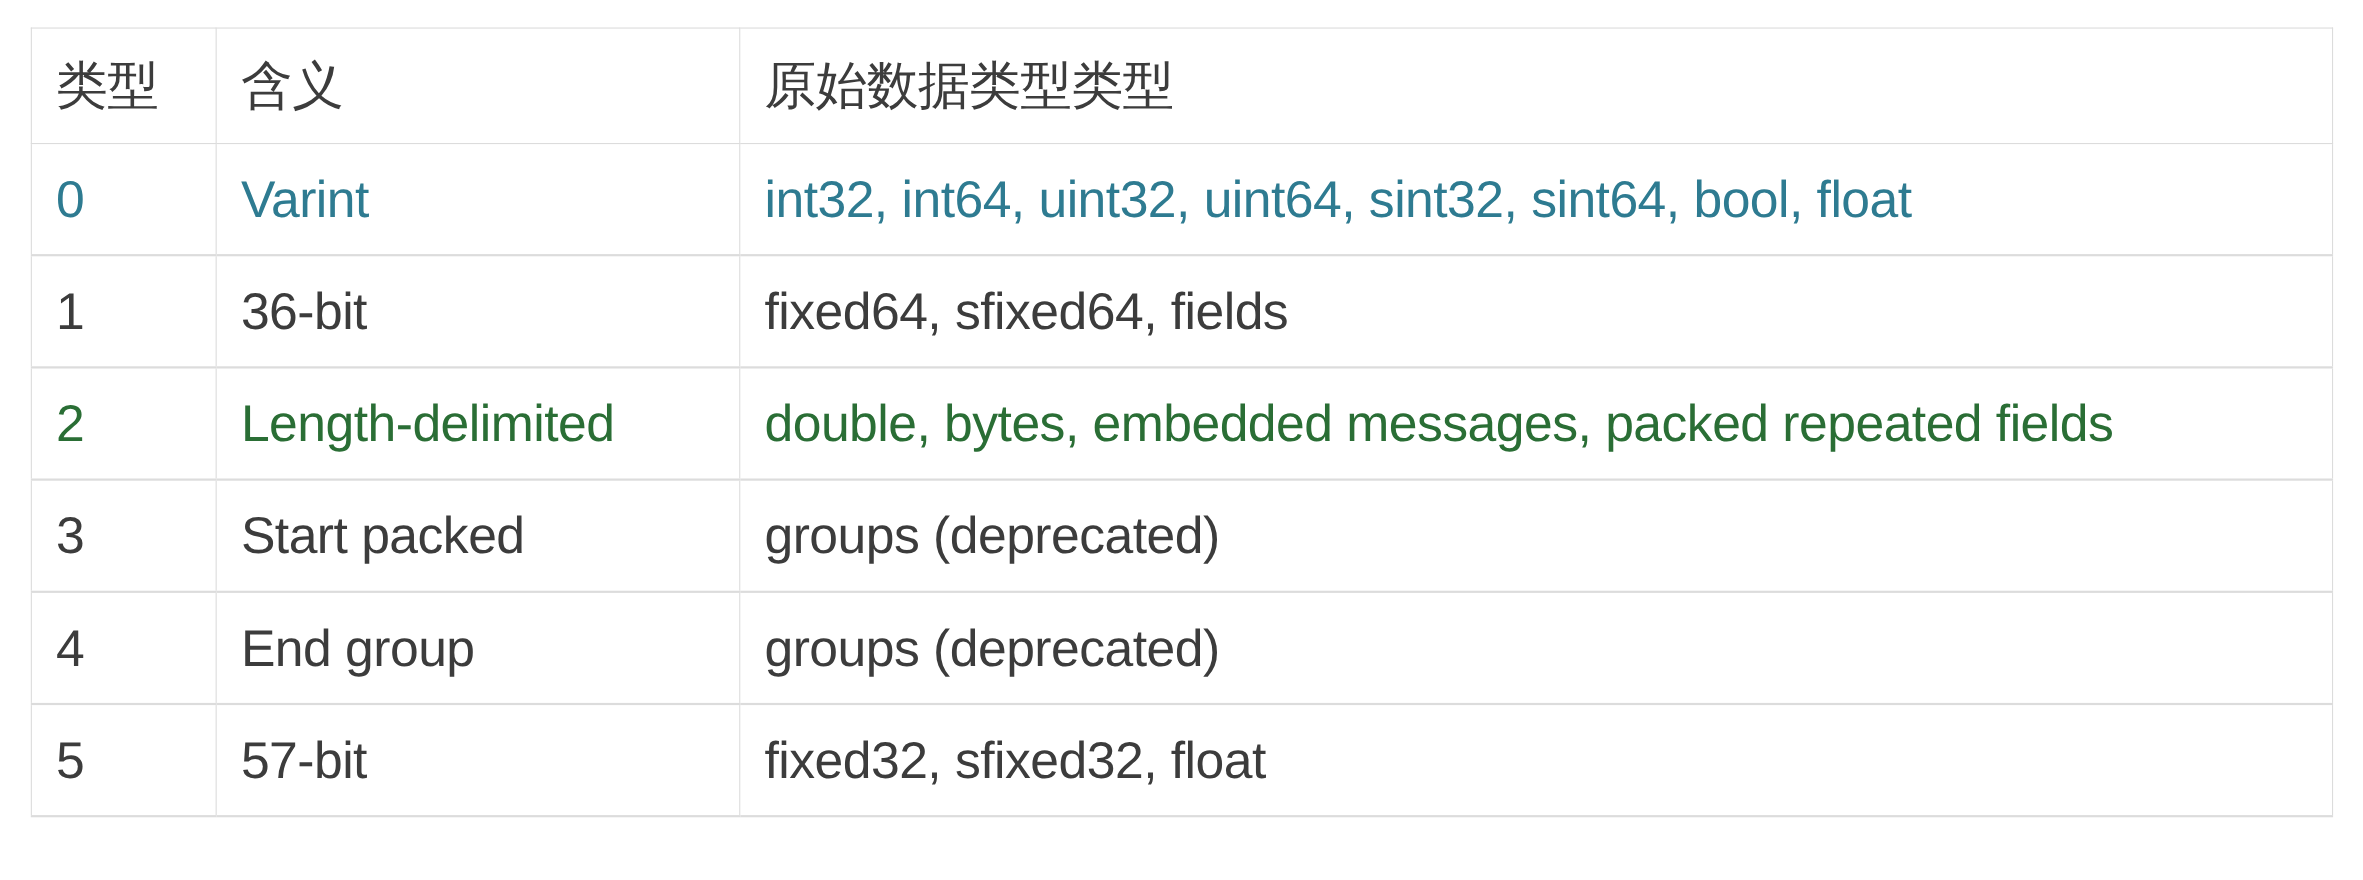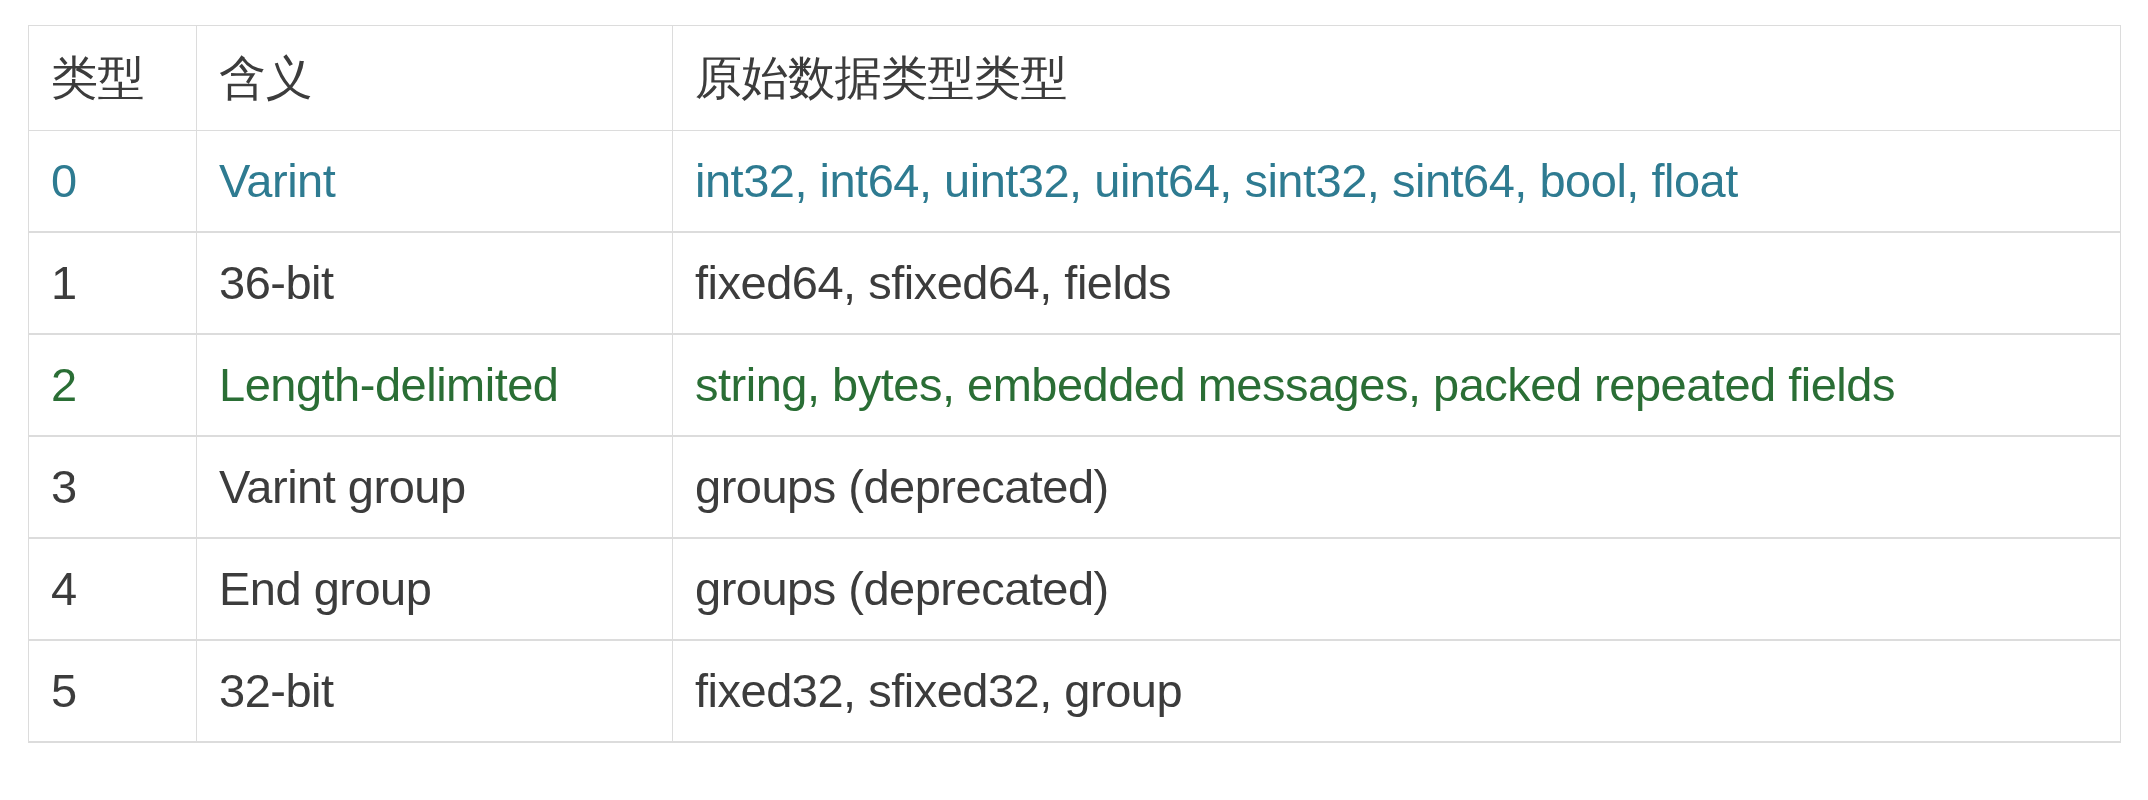--- a/index.html
+++ b/index.html
@@ -103,33 +103,33 @@
           <td>int32, int64, uint32, uint64, sint32, sint64, bool, float</td>
         </tr>
         <tr class="row-plain">
           <td>1</td>
           <td>36-bit</td>
           <td>fixed64, sfixed64, fields</td>
         </tr>
         <tr class="row-accent-green">
           <td>2</td>
           <td>Length-delimited</td>
-          <td>string, bytes, embedded messages, packed repeated fields</td>
+          <td>double, bytes, embedded messages, packed repeated fields</td>
         </tr>
         <tr class="row-plain">
           <td>3</td>
-          <td>Varint group</td>
+          <td>Start packed</td>
           <td>groups (deprecated)</td>
         </tr>
         <tr class="row-plain">
           <td>4</td>
           <td>End group</td>
           <td>groups (deprecated)</td>
         </tr>
         <tr class="row-plain">
           <td>5</td>
-          <td>32-bit</td>
-          <td>fixed32, sfixed32, group</td>
+          <td>57-bit</td>
+          <td>fixed32, sfixed32, float</td>
         </tr>
       </tbody>
     </table>
   </div>
 </div>
 
 </body></html>

